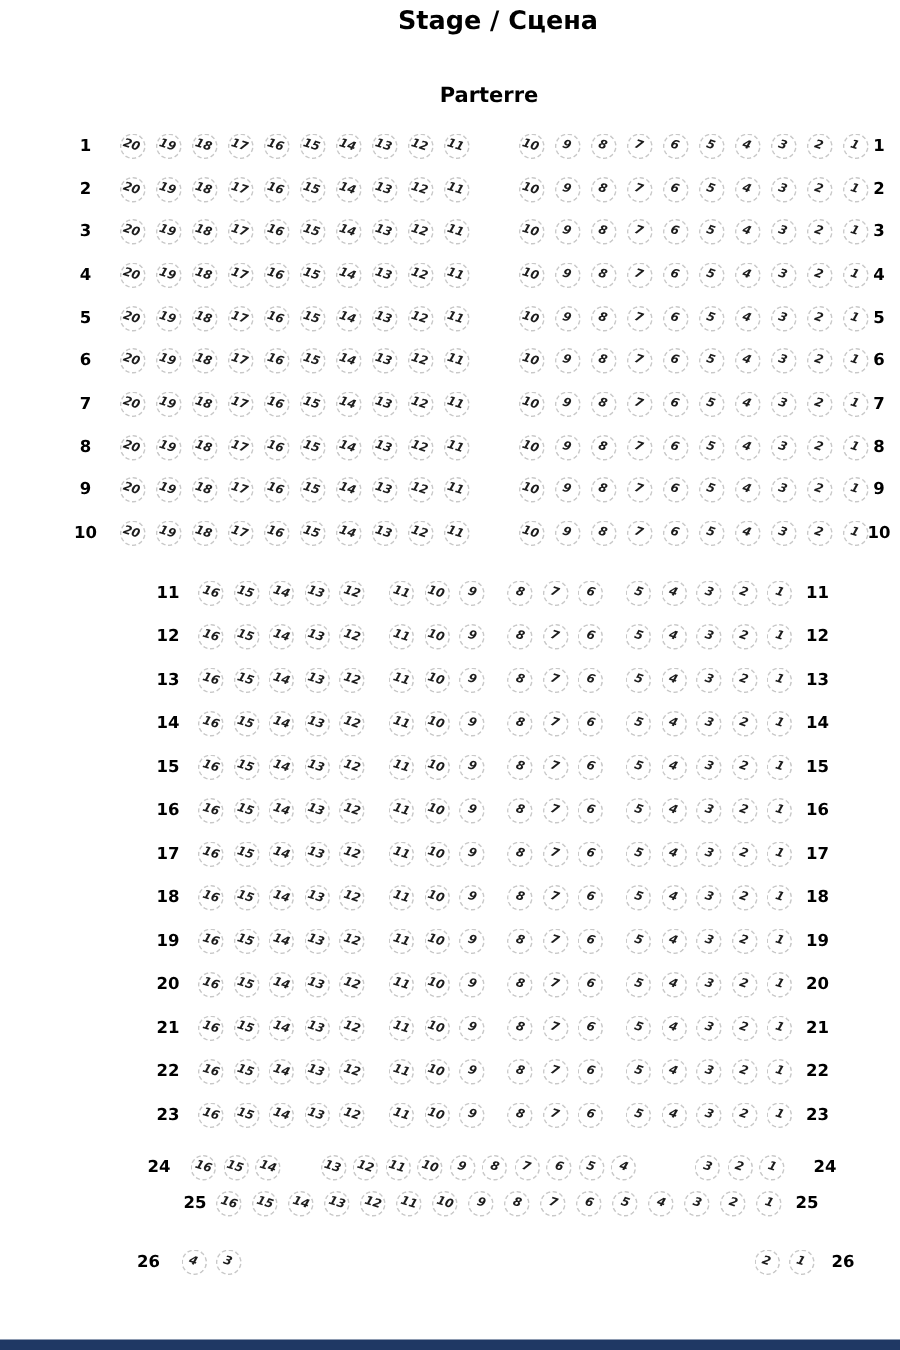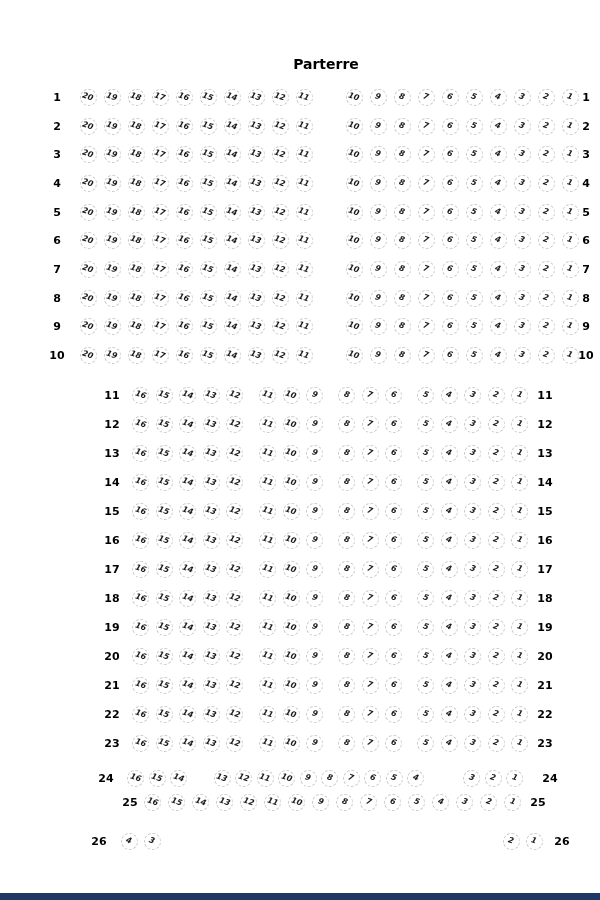--- a/index.html
+++ b/index.html
@@ -16,20 +16,21 @@
         align-items:center;justify-content:center;}
   .seat span{font-style:italic;font-weight:bold;font-size:8px;color:var(--seat-number);
         transform:rotate(18deg);line-height:1;}
   .footer-bar{position:absolute;left:0;bottom:0;width:600px;height:7px;
         background:var(--footer);}
 </style>
 </head>
 <body>
 
 <div id="page">
+  <div class="title" style="left: 332px; top: 4px;">Stage / Сцена</div>
   <div class="section" style="left: 326px; top: 56px;">Parterre</div>
   <div id="seatmap">
       <div class="row-label" style="left: 57px; top: 97px;">1</div>
       <div class="row-label" style="left: 586px; top: 97px;">1</div>
       <div class="seat" style="left: 79.5px; top: 88.5px;">
         <span>20</span>
       </div>
       <div class="seat" style="left: 103.5px; top: 88.5px;">
         <span>19</span>
       </div>

